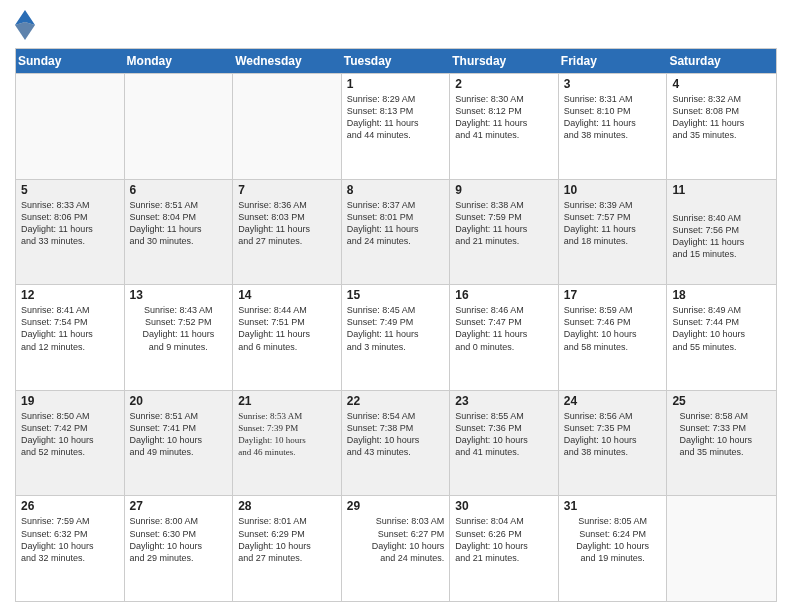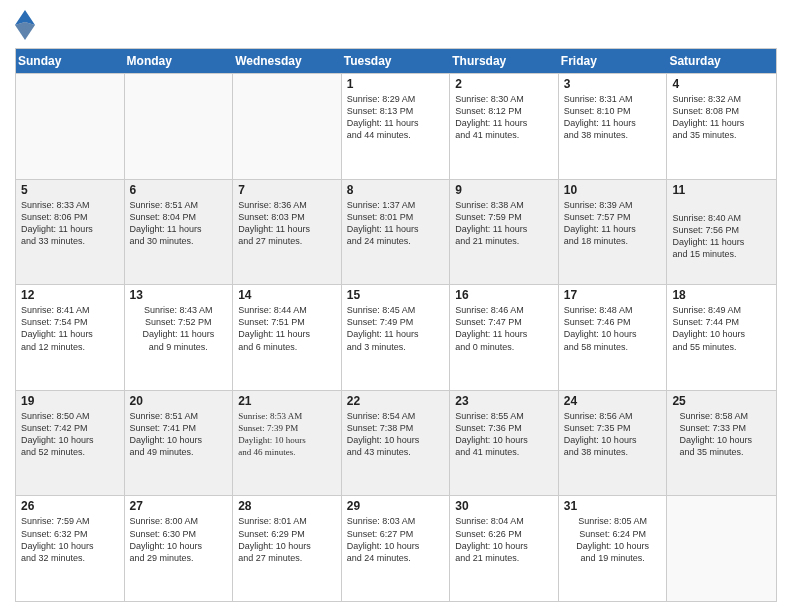--- a/index.html
+++ b/index.html
@@ -190,21 +190,21 @@
           </div>
           <div class="cal-cell shaded">
             <span class="day-num">7</span>
             <div class="cell-text" style="white-space: pre-line;">Sunrise: 8:36 AM
 Sunset: 8:03 PM
 Daylight: 11 hours
 and 27 minutes.</div>
           </div>
           <div class="cal-cell shaded">
             <span class="day-num">8</span>
-            <div class="cell-text" style="white-space: pre-line;">Sunrise: 1:37 AM
+            <div class="cell-text" style="white-space: pre-line;">Sunrise: 8:37 AM
 Sunset: 8:01 PM
 Daylight: 11 hours
 and 24 minutes.</div>
           </div>
           <div class="cal-cell shaded">
             <span class="day-num">9</span>
             <div class="cell-text" style="white-space: pre-line;">Sunrise: 8:38 AM
 Sunset: 7:59 PM
 Daylight: 11 hours
 and 21 minutes.</div>
@@ -255,21 +255,21 @@
           </div>
           <div class="cal-cell">
             <span class="day-num">16</span>
             <div class="cell-text" style="white-space: pre-line;">Sunrise: 8:46 AM
 Sunset: 7:47 PM
 Daylight: 11 hours
 and 0 minutes.</div>
           </div>
           <div class="cal-cell">
             <span class="day-num">17</span>
-            <div class="cell-text" style="white-space: pre-line;">Sunrise: 8:48 AM
+            <div class="cell-text" style="white-space: pre-line;">Sunrise: 8:59 AM
 Sunset: 7:46 PM
 Daylight: 10 hours
 and 58 minutes.</div>
           </div>
           <div class="cal-cell">
             <span class="day-num">18</span>
             <div class="cell-text" style="white-space: pre-line;">Sunrise: 8:49 AM
 Sunset: 7:44 PM
 Daylight: 10 hours
 and 55 minutes.</div>
@@ -343,21 +343,21 @@
           </div>
           <div class="cal-cell">
             <span class="day-num">28</span>
             <div class="cell-text" style="white-space: pre-line;">Sunrise: 8:01 AM
 Sunset: 6:29 PM
 Daylight: 10 hours
 and 27 minutes.</div>
           </div>
           <div class="cal-cell">
             <span class="day-num">29</span>
-            <div class="cell-text" style="white-space: pre-line;">Sunrise: 8:03 AM
+            <div class="cell-text" style="white-space: pre-line; text-align: right;">Sunrise: 8:03 AM
 Sunset: 6:27 PM
 Daylight: 10 hours
 and 24 minutes.</div>
           </div>
           <div class="cal-cell">
             <span class="day-num">30</span>
             <div class="cell-text" style="white-space: pre-line;">Sunrise: 8:04 AM
 Sunset: 6:26 PM
 Daylight: 10 hours
 and 21 minutes.</div>

